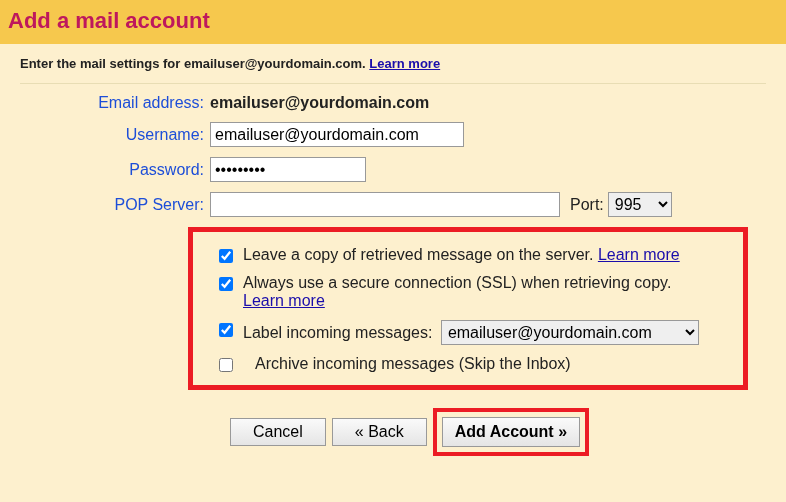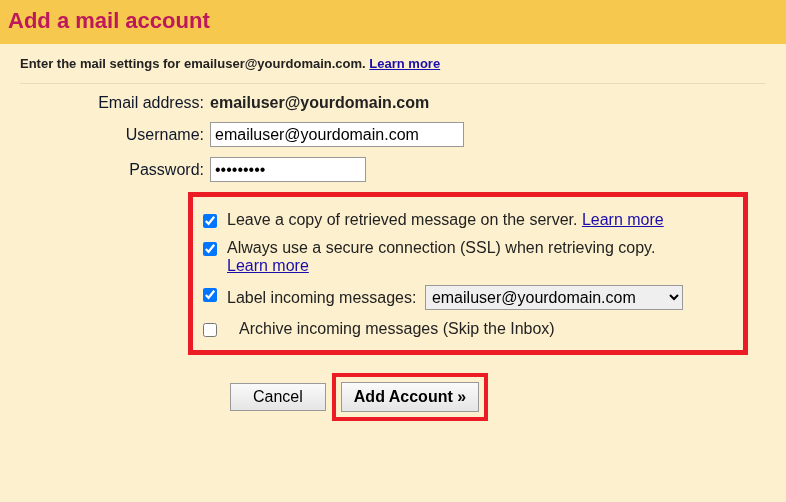--- a/index.html
+++ b/index.html
@@ -42,21 +42,21 @@
     .form-row {
       display: flex;
       align-items: center;
       margin-bottom: 10px;
     }
     .form-label {
       width: 190px;
       text-align: right;
       padding-right: 6px;
       font-size: 16px;
-      color: #0f172a;
+      color: #1d4ed8;
     }
     .form-value-bold {
       font-weight: bold;
       font-size: 16px;
     }
     input[type="text"], input[type="password"] {
       font-size: 16px;
       padding: 2px 4px;
       border: 1px solid #999;
       background: #fff;
@@ -84,21 +84,21 @@
       border: 5px solid #ec1c24;
       margin-left: 168px;
       margin-right: 18px;
       padding: 8px 10px 10px 10px;
       margin-top: 2px;
       margin-bottom: 18px;
     }
     .option-row {
       display: flex;
       align-items: flex-start;
-      margin: 6px 0 10px 0;
+      margin: 6px 0 10px 16px;
       font-size: 16px;
     }
     .option-row input[type="checkbox"] {
       margin-top: 3px;
       margin-right: 10px;
       width: 14px;
       height: 14px;
     }
     .option-text a {
       color: #1a0dab;
@@ -155,20 +155,28 @@
   <div class="form-row">
     <div class="form-label">Username:</div>
     <input type="text" class="username-input" value="emailuser@yourdomain.com" style="">
   </div>
 
   <div class="form-row">
     <div class="form-label">Password:</div>
     <input type="password" class="password-input" value="•••••••••" style="">
   </div>
 
+  <div class="form-row">
+    <div class="form-label">POP Server:</div>
+    <input type="text" class="pop-input" value="" style="">
+    <span class="port-label">Port:</span>
+    <select class="port-select">
+      <option>995</option>
+    </select>
+  </div>
 
   <div class="options-box">
     <div class="option-row">
       <input type="checkbox" checked="" style="">
       <div class="option-text">
         <span>Leave a copy of retrieved message on the server. </span><a href="#">Learn more</a>
       </div>
     </div>
 
     <div class="option-row">
@@ -191,18 +199,19 @@
     <div class="option-row" style="margin-bottom:2px;gap:12px;">
       <input type="checkbox" style="">
       <div class="option-text">
         <span>Archive incoming messages (Skip the Inbox)</span>
       </div>
     </div>
   </div>
 
   <div class="button-row">
     <button>Cancel</button>
+    <button class="btn-gap">« Back</button>
     <span class="add-account-highlight">
       <button>Add Account »</button>
     </span>
   </div>
 
 </div>
 
 </body></html>

